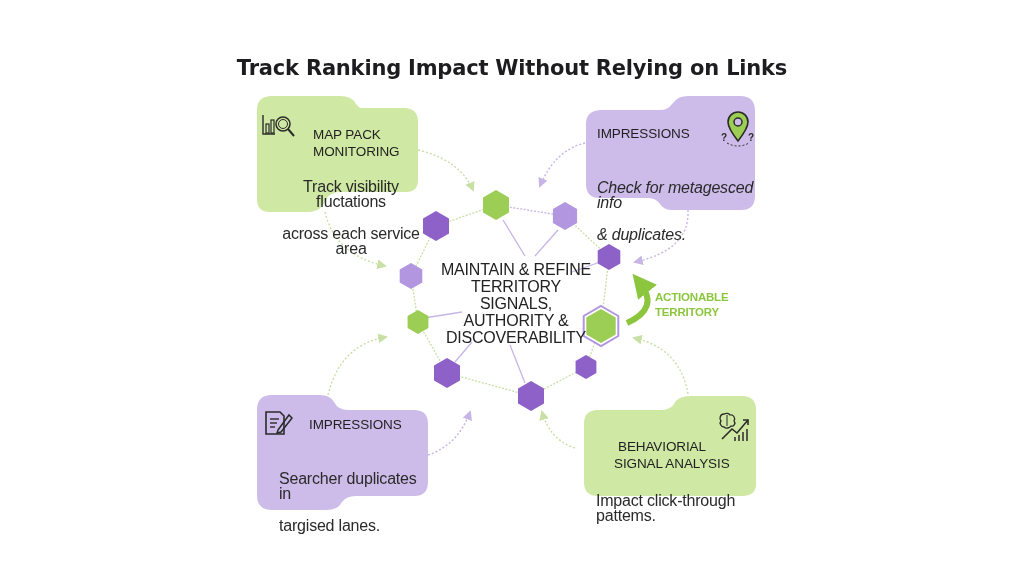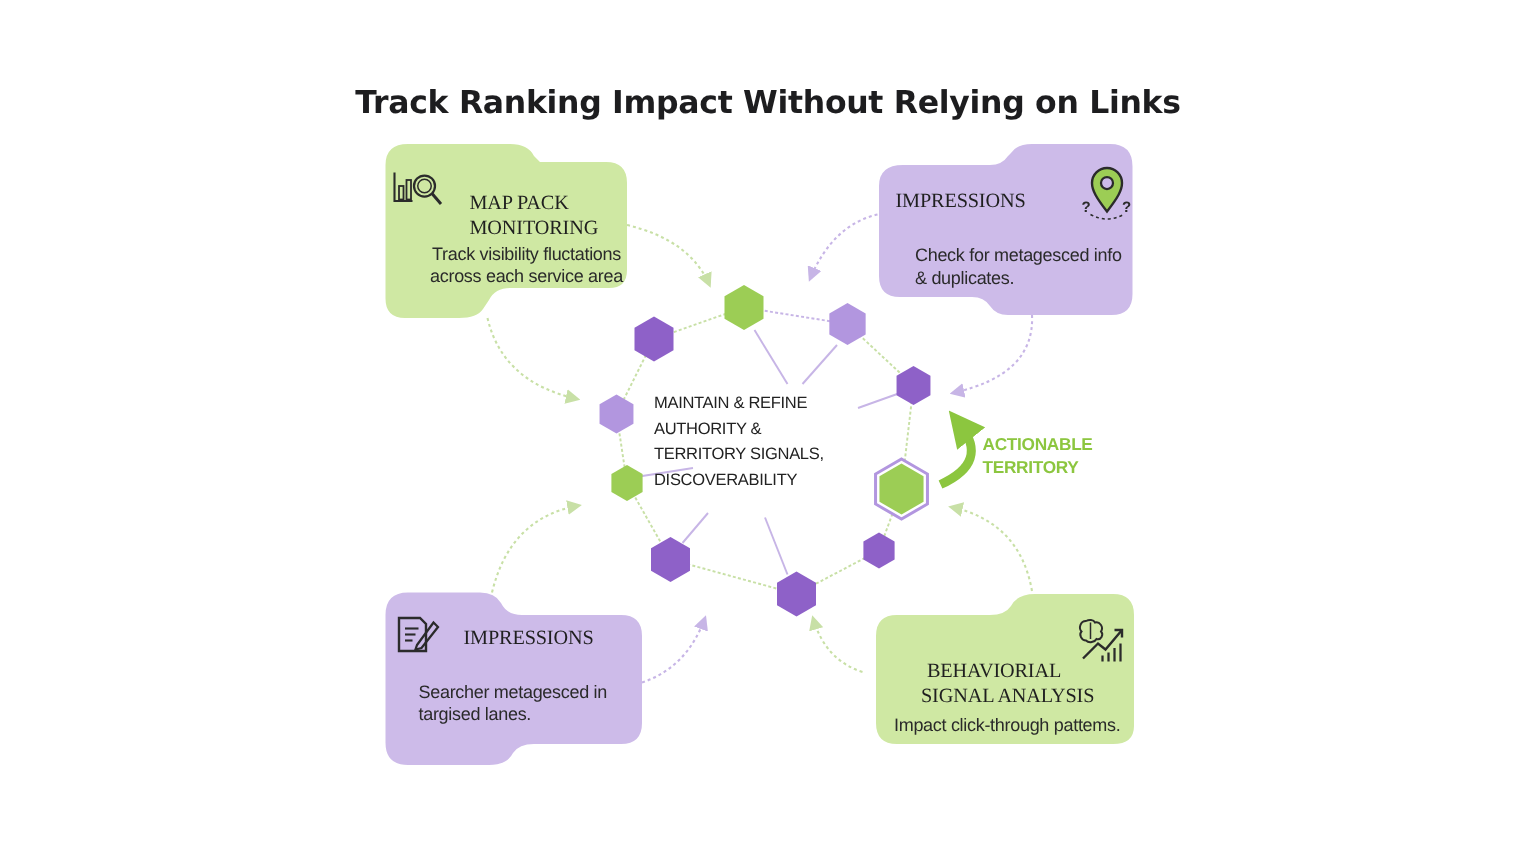--- a/index.html
+++ b/index.html
@@ -32,45 +32,46 @@
     svg.diagram {
       position: absolute;
       left: 0;
       top: 0;
     }
     .card {
       position: absolute;
       color: #1f1f1f;
     }
     .card .card-title {
-      font-family: Liberation Serif, serif;
+      font-family: Liberation Sans, sans-serif;
       font-size: 13.5px;
       line-height: 17px;
       font-weight: normal;
       color: #1f1f1f;
       letter-spacing: -0.1px;
     }
     .card .card-desc {
       font-family: "Liberation Sans", sans-serif;
-      font-size: 12px;
+      font-size: 16px;
       line-height: 15px;
       color: #2a2a2a;
       letter-spacing: -0.2px;
+      margin-top: 17px;
     }
     .card .icon {
       position: absolute;
     }
     .center-text {
       position: absolute;
       left: 436px;
       top: 261px;
       width: 160px;
-      text-align: left;
-      font-family: "Liberation Sans", sans-serif;
-      font-size: 11px;
+      text-align: center;
+      font-family: "Liberation Sans", sans-serif;
+      font-size: 16px;
       line-height: 17px;
       color: #222;
       letter-spacing: -0.2px;
     }
     .insight-label {
       position: absolute;
       left: 655px;
       top: 290px;
       width: 80px;
       font-family: "Liberation Sans", sans-serif;
@@ -182,41 +183,41 @@
         <path d="M17,31 C10,22 7,17 7,12 A10,10 0 0 1 27,12 C27,17 24,22 17,31 Z" fill="#9ccd55" stroke="#2b2b2b" stroke-width="1.6"></path>
         <circle cx="17" cy="12" r="4" fill="#cdbbe9" stroke="#2b2b2b" stroke-width="1.5"></circle>
         <path d="M6,33 Q17,39 28,33" stroke="#2b2b2b" stroke-width="1" stroke-dasharray="2 2" fill="none"></path>
         <text x="0" y="31" font-family="Liberation Sans, sans-serif" font-size="10" font-weight="bold" fill="#2b2b2b">?</text>
         <text x="27" y="31" font-family="Liberation Sans, sans-serif" font-size="10" font-weight="bold" fill="#2b2b2b">?</text>
       </svg>
     </span>
     <div style="position:absolute; left:12px; top:29px;">
       <div class="card-title">IMPRESSIONS</div>
     </div>
-    <div style="position:absolute; left:25px; top:67px;">
+    <div style="position:absolute; left:12px; top:67px;font-style:italic;">
       <div class="card-desc">Check for metagesced info</div>
       <div class="card-desc">&amp; duplicates.</div>
     </div>
   </div>
 
   <div class="card" style="left:257px; top:394px; width:172px; height:116px;">
     <span class="icon" style="left:5px; top:12px;">
       <svg width="32" height="32" viewBox="0 0 32 32">
         <path d="M4,6 L18,6 L22,10 L22,28 L4,28 Z" fill="none" stroke="#2b2b2b" stroke-width="1.6"></path>
         <line x1="8" y1="13" x2="17" y2="13" stroke="#2b2b2b" stroke-width="1.4"></line>
         <line x1="8" y1="17" x2="15" y2="17" stroke="#2b2b2b" stroke-width="1.4"></line>
         <line x1="8" y1="21" x2="13" y2="21" stroke="#2b2b2b" stroke-width="1.4"></line>
         <path d="M16,24 L27,9 L30,12 L19,26 L15,27 Z" fill="none" stroke="#2b2b2b" stroke-width="1.5"></path>
       </svg>
     </span>
     <div style="position:absolute; left:47px; top:22px;">
       <div class="card-title" style="padding-left:5px;">IMPRESSIONS</div>
     </div>
     <div style="position:absolute; left:22px; top:60px;">
-      <div class="card-desc">Searcher metagesced in</div>
+      <div class="card-desc">Searcher duplicates in</div>
       <div class="card-desc">targised lanes.</div>
     </div>
   </div>
 
   <div class="card" style="left:584px; top:396px; width:208px; height:100px;">
     <span class="icon" style="left:134px; top:14px;">
       <svg width="34" height="34" viewBox="0 0 34 34">
         <path d="M6,4 C2,4 1,9 3,11 C1,13 3,17 6,17 C8,19 12,18 13,16 C16,17 18,13 16,11 C18,8 15,4 12,5 C11,3 8,3 6,4 Z" fill="none" stroke="#2b2b2b" stroke-width="1.3"></path>
         <path d="M9,5 L9,16" stroke="#2b2b2b" stroke-width="1"></path>
         <path d="M4,29 L14,19 L19,23 L30,10" stroke="#2b2b2b" stroke-width="1.6" fill="none"></path>
@@ -231,22 +232,22 @@
       <div class="card-title" style="padding-left:4px;">BEHAVIORIAL</div>
       <div class="card-title">SIGNAL ANALYSIS</div>
     </div>
     <div style="position:absolute; left:12px; top:80px;">
       <div class="card-desc">Impact click-through pattems.</div>
     </div>
   </div>
 
   <div class="center-text">
     <div>MAINTAIN &amp; REFINE</div>
+    <div>TERRITORY SIGNALS,</div>
     <div>AUTHORITY &amp;</div>
-    <div>TERRITORY SIGNALS,</div>
     <div>DISCOVERABILITY</div>
   </div>
 
   <div class="insight-label">
     <div>ACTIONABLE</div>
     <div>TERRITORY</div>
   </div>
 
 </div>
 

